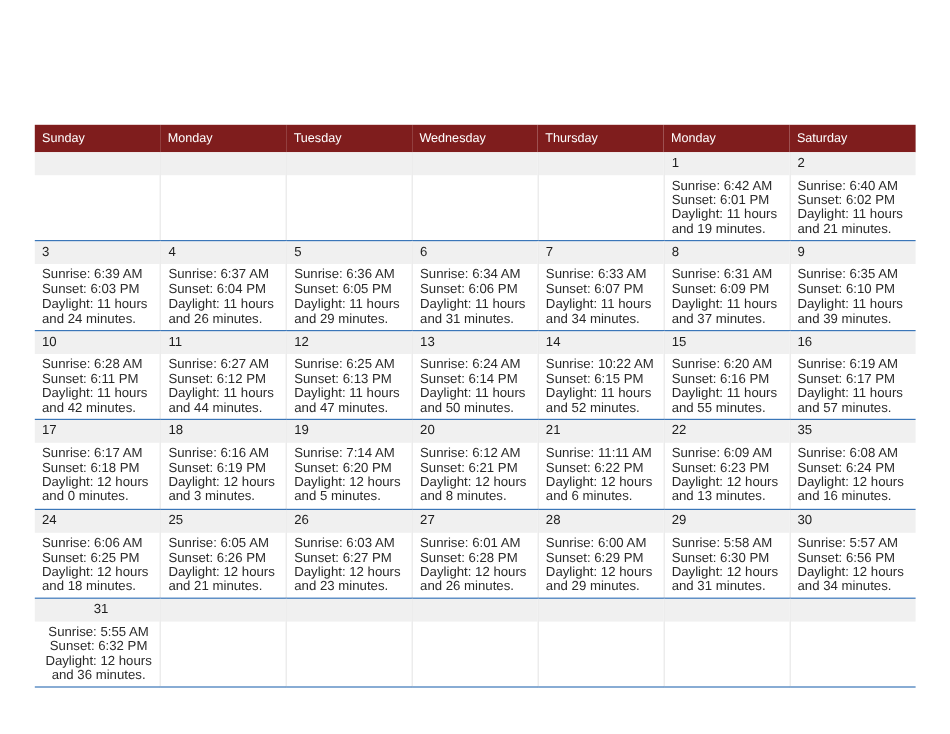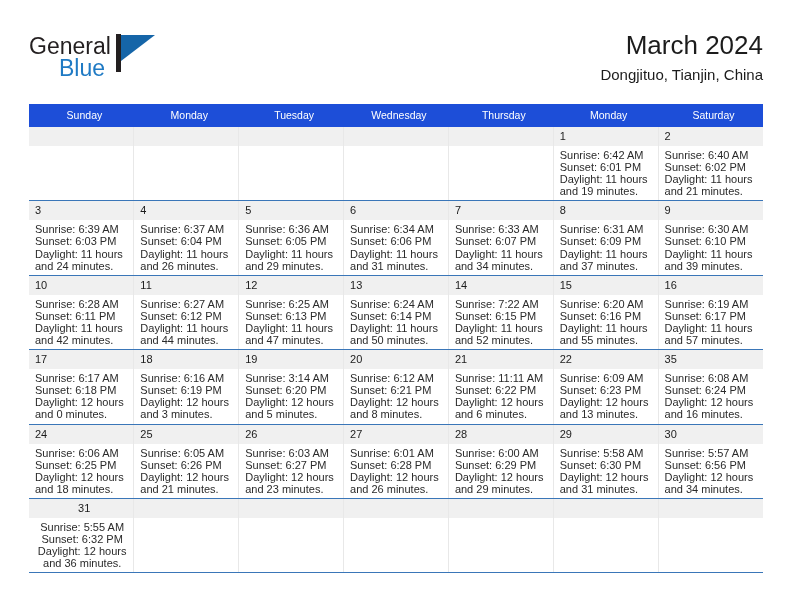--- a/index.html
+++ b/index.html
@@ -102,25 +102,25 @@
   
   .calendar {
     position: absolute;
     left: 29px;
     top: 104px;
     width: 734px;
     border-collapse: collapse;
     table-layout: fixed;
   }
   .calendar th {
-    background: #1d4ed8;
+    background: #7f1d1d;
     color: #ffffff;
     font-size: 10.5px;
     font-weight: normal;
-    text-align: center;
+    text-align: left;
     padding: 5px 0 6px 6px;
     border: none;
     line-height: 12px;
   }
   .calendar td {
     vertical-align: top;
     padding: 0;
     border-right: 1px solid #e8e8e8;
     border-bottom: 1px solid #3a76b8;
     background: #ffffff;
@@ -153,37 +153,20 @@
   .dayinfo div {
     white-space: nowrap;
   }
   td.empty .dayinfo { visibility: hidden; }
 </style>
 </head>
 <body>
 
 <div class="page">
 
-  <div class="header">
-
-    <div class="brand">
-      <span class="brand-general">General</span>
-      <span class="brand-blue">Blue</span>
-      <span class="brand-flag">
-        <span class="brand-pole"></span>
-        <span class="brand-tri"></span>
-      </span>
-    </div>
-
-    <div class="title-block">
-      <h1 class="cal-title">March 2024</h1>
-      <div class="cal-subtitle">Dongjituo, Tianjin, China</div>
-    </div>
-
-  </div>
 
   <table class="calendar">
     <thead>
       <tr>
         <th>Sunday</th>
         <th>Monday</th>
         <th>Tuesday</th>
         <th>Wednesday</th>
         <th>Thursday</th>
         <th>Monday</th>
@@ -307,21 +290,21 @@
             <div class="dayinfo">
               <div>Sunrise: 6:31 AM</div>
               <div>Sunset: 6:09 PM</div>
               <div>Daylight: 11 hours</div>
               <div>and 37 minutes.</div>
             </div>
           </td>
           <td>
             <div class="daynum">9</div>
             <div class="dayinfo">
-              <div>Sunrise: 6:30 AM</div>
+              <div>Sunrise: 6:35 AM</div>
               <div>Sunset: 6:10 PM</div>
               <div>Daylight: 11 hours</div>
               <div>and 39 minutes.</div>
             </div>
           </td>
         </tr>
         <tr>
           <td>
             <div class="daynum">10</div>
             <div class="dayinfo">
@@ -354,21 +337,21 @@
             <div class="dayinfo">
               <div>Sunrise: 6:24 AM</div>
               <div>Sunset: 6:14 PM</div>
               <div>Daylight: 11 hours</div>
               <div>and 50 minutes.</div>
             </div>
           </td>
           <td>
             <div class="daynum">14</div>
             <div class="dayinfo">
-              <div>Sunrise: 7:22 AM</div>
+              <div>Sunrise: 10:22 AM</div>
               <div>Sunset: 6:15 PM</div>
               <div>Daylight: 11 hours</div>
               <div>and 52 minutes.</div>
             </div>
           </td>
           <td>
             <div class="daynum">15</div>
             <div class="dayinfo">
               <div>Sunrise: 6:20 AM</div>
               <div>Sunset: 6:16 PM</div>
@@ -401,21 +384,21 @@
             <div class="dayinfo">
               <div>Sunrise: 6:16 AM</div>
               <div>Sunset: 6:19 PM</div>
               <div>Daylight: 12 hours</div>
               <div>and 3 minutes.</div>
             </div>
           </td>
           <td>
             <div class="daynum">19</div>
             <div class="dayinfo">
-              <div>Sunrise: 3:14 AM</div>
+              <div>Sunrise: 7:14 AM</div>
               <div>Sunset: 6:20 PM</div>
               <div>Daylight: 12 hours</div>
               <div>and 5 minutes.</div>
             </div>
           </td>
           <td>
             <div class="daynum">20</div>
             <div class="dayinfo">
               <div>Sunrise: 6:12 AM</div>
               <div>Sunset: 6:21 PM</div>

